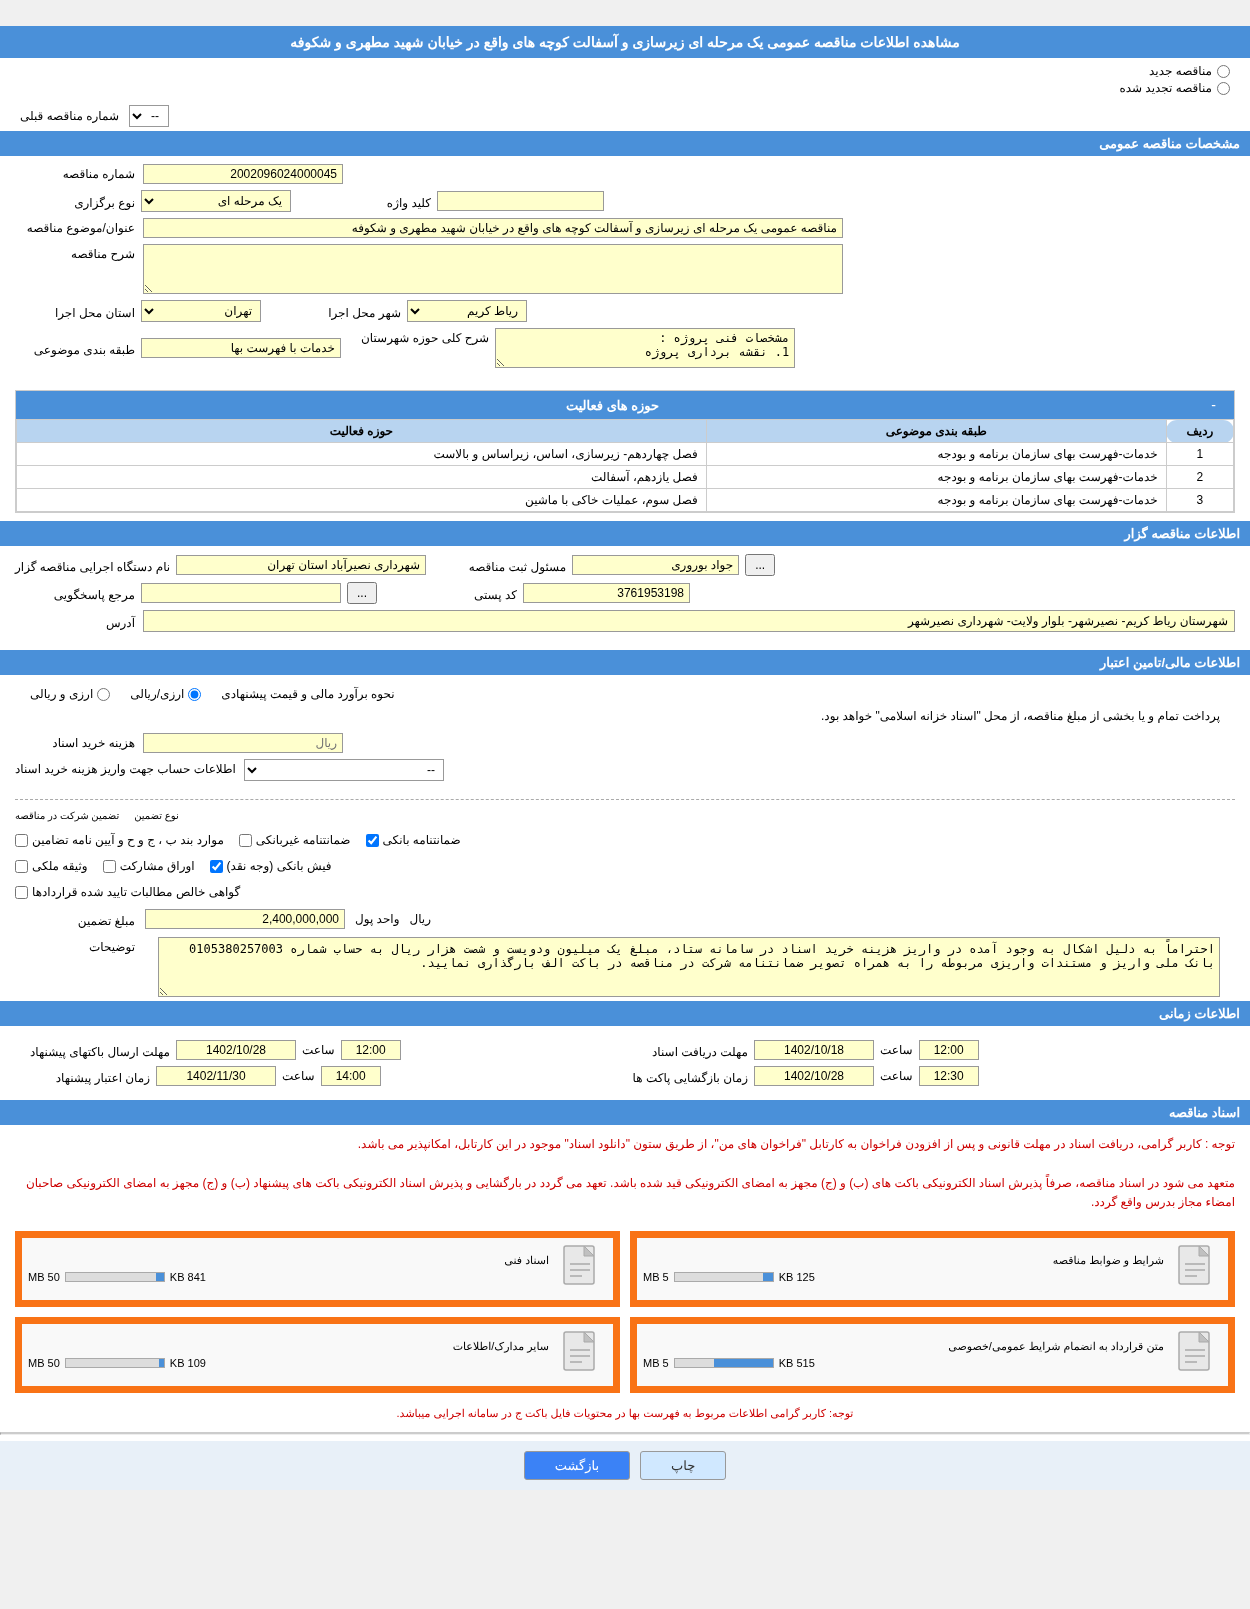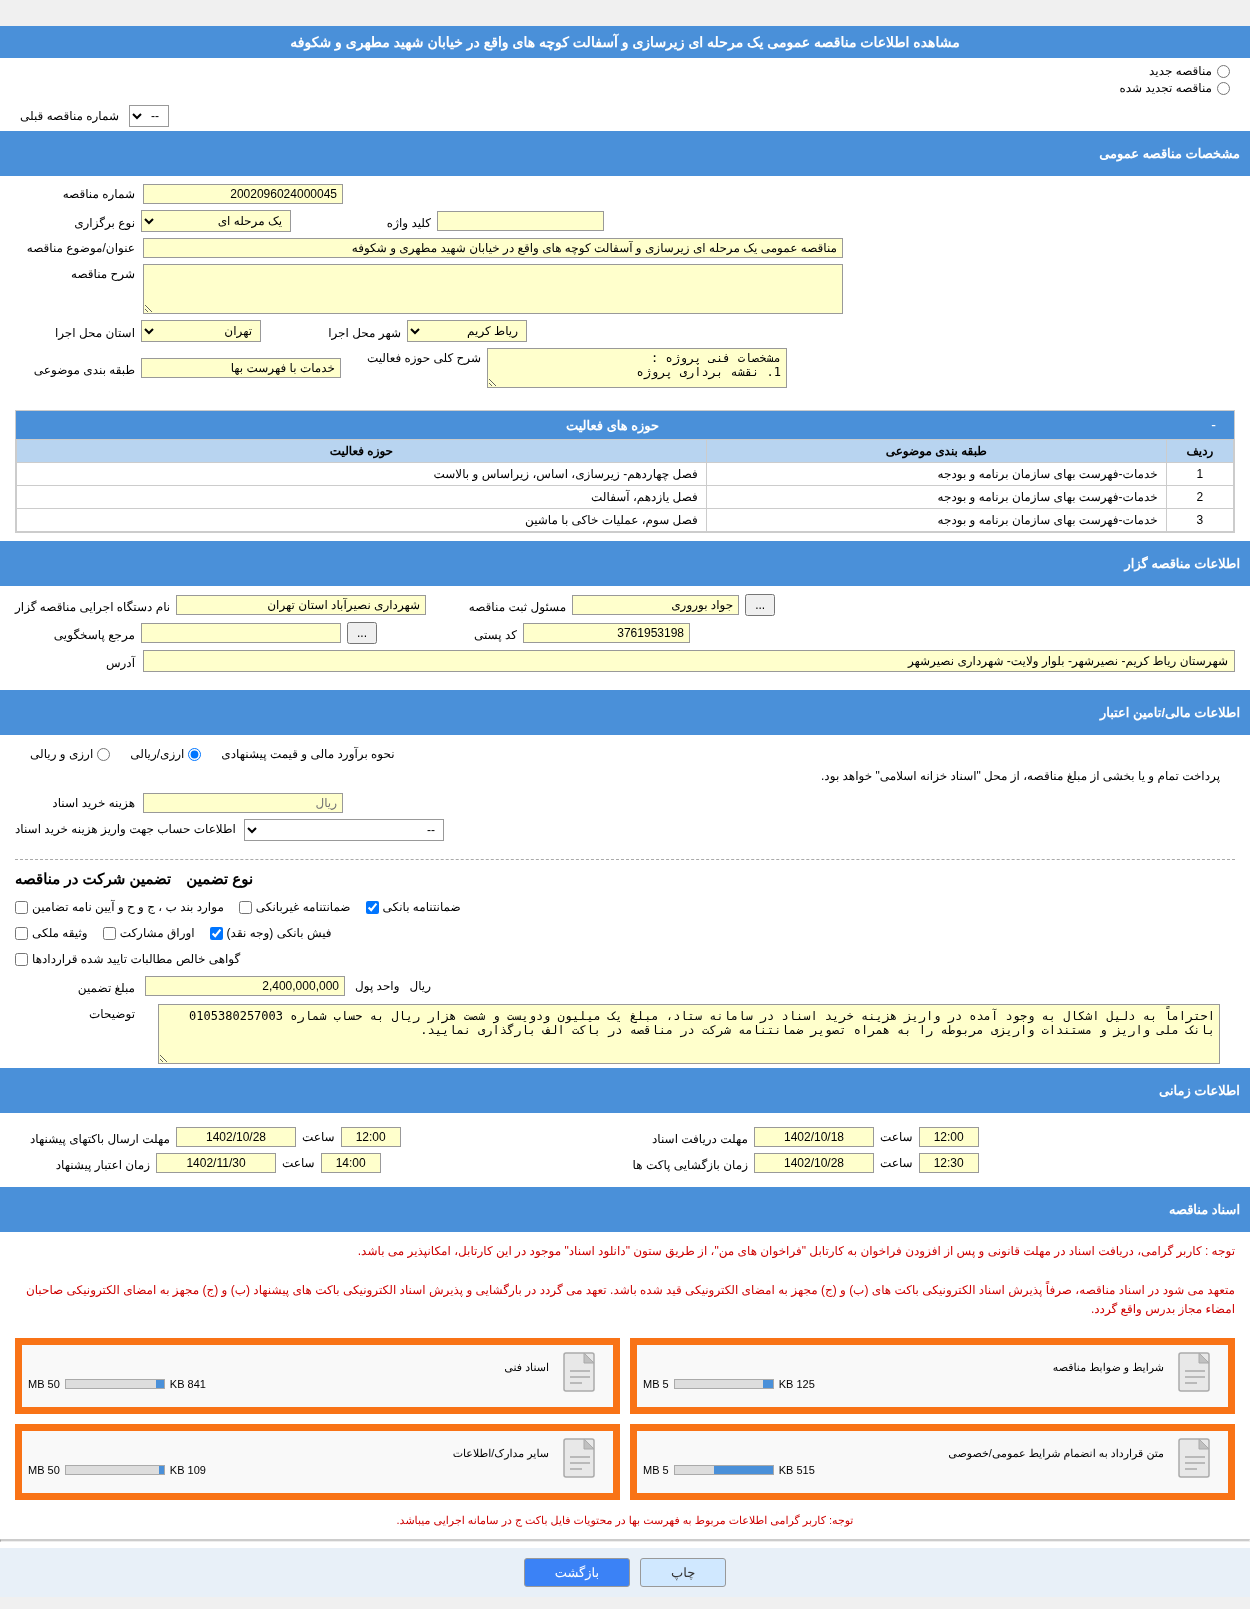--- a/index.html
+++ b/index.html
@@ -48,21 +48,21 @@
     .ref-number-row label { font-size: 12px; }
     .ref-number-row select, .ref-number-row input {
       border: 1px solid #999;
       padding: 2px 5px;
       font-size: 12px;
       background: #fff;
     }
     .section-header {
       background: #4a90d9;
       color: #fff;
-      padding: 15px 10px;
+      padding: 5px 10px;
       font-size: 13px;
       font-weight: bold;
       text-align: right;
     }
     .section-body {
       padding: 8px 15px;
       background: #fff;
     }
     .form-row {
       display: flex;
@@ -306,25 +306,25 @@
     .inline-label {
       font-size: 12px;
       white-space: nowrap;
     }
     .dotted-sep {
       border: none;
       border-top: 1px dashed #aaa;
       margin: 4px 15px;
     }
     .guarantee-label {
-      font-size: 15px;
-      font-weight: bold;
+      font-size: 10px;
+      font-weight: normal;
       white-space: nowrap;
     }
-    .col-num { width: 40px; }
+    .col-num { width: 40px; border-radius: 11px; }
     .col-category { width: 300px; }
     .col-activity { width: 450px; margin-left: 28px; }
     .minus-btn {
       width: 25px;
       height: 20px;
       background: #4a90d9;
       color: #fff;
       border: none;
       cursor: pointer;
       font-size: 14px;
@@ -409,21 +409,21 @@
             <option>تهران</option>
           </select>
           <span class="form-label">استان محل اجرا</span>
         </div>
       </div>
 
       <div class="two-col-row">
         <div class="col-pair" style="align-items:flex-start;">
           <textarea class="form-input" style="min-width: 300px; width: 300px; min-height: 40px;">مشخصات فنی پروژه :
 1. نقشه برداری پروژه</textarea>
-          <span class="form-label">شرح کلی حوزه فعالیت</span>
+          <span class="form-label">شرح کلی حوزه شهرستان</span>
         </div>
         <div class="col-pair">
           <input class="form-input" type="text" style="min-width: 200px;" value="خدمات با فهرست بها">
           <span class="form-label">طبقه بندی موضوعی</span>
         </div>
       </div>
 
     </div>
   </div>
 

